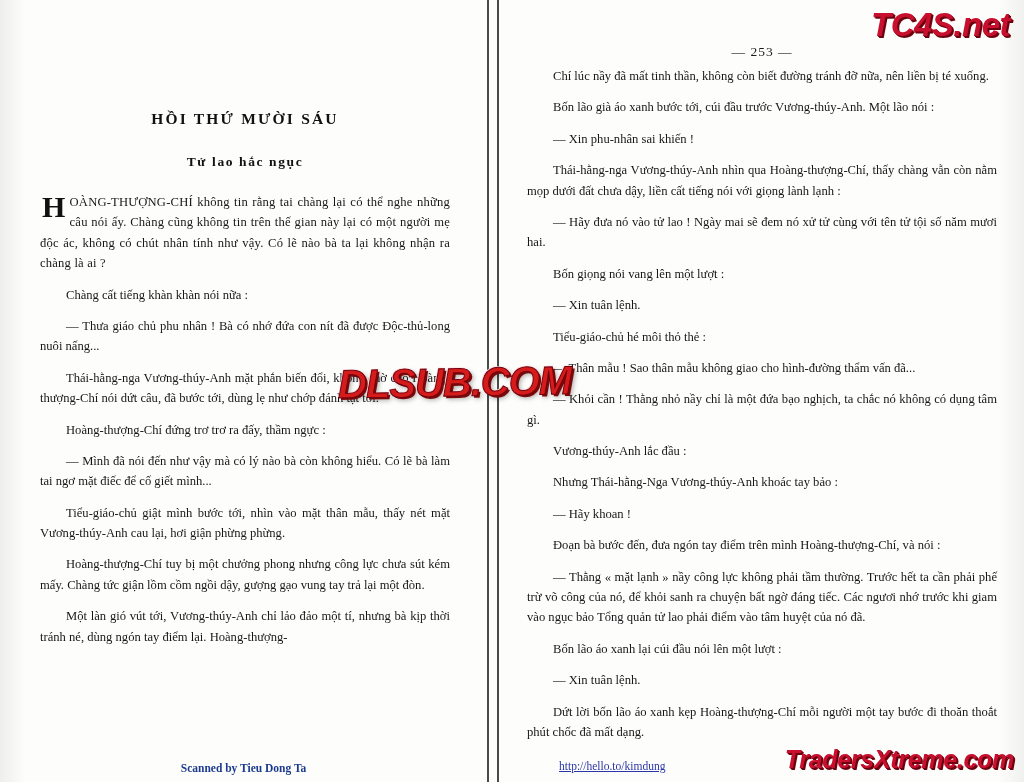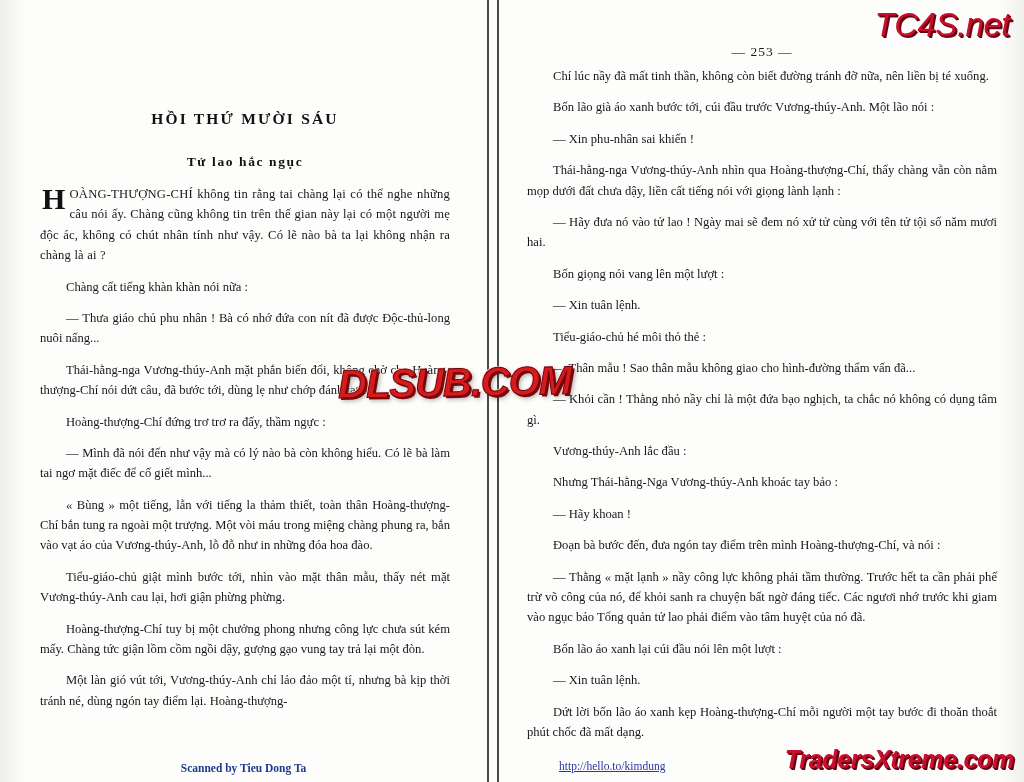--- a/index.html
+++ b/index.html
@@ -65,21 +65,21 @@
     font-weight: bold;
     letter-spacing: 2.2px;
     margin: 0 0 26px 0;
     color: #111;
   }
   .chapter-subtitle {
     text-align: center;
     font-size: 13.5px;
     font-weight: bold;
     letter-spacing: 1.6px;
-    margin: 0 0 14px 0;
+    margin: 0 0 22px 0;
     color: #111;
   }
 
   p.body {
     margin: 0 0 11px 0;
     font-size: 12.6px;
     line-height: 1.62;
     text-align: justify;
     text-justify: inter-word;
     text-indent: 26px;
@@ -144,21 +144,21 @@
     text-decoration: underline;
     font-family: "Liberation Serif", serif;
   }
 
   
   .wm-tc4s {
     position: absolute;
     right: 14px;
     top: 6px;
     font-family: "Liberation Sans", sans-serif;
-    font-weight: normal;
+    font-weight: bold;
     font-style: italic;
     font-size: 33px;
     color: #c8102e;
     letter-spacing: -0.5px;
     text-shadow:
       1px 1px 0 #6d0010,
       2px 2px 0 #6d0010,
       -1px -1px 0 #ffffff;
   }
   .wm-traders {
@@ -225,21 +225,20 @@
 
       <p class="opening">
         <span class="dropcap">H</span><span>OÀNG-THƯỢNG-CHÍ không tin rằng tai chàng lại có thể nghe những câu nói ấy. Chàng cũng không tin trên thế gian này lại có một người mẹ độc ác, không có chút nhân tính như vậy. Có lẽ nào bà ta lại không nhận ra chàng là ai ?</span>
       </p>
 
       <p class="body">Chàng cất tiếng khàn khàn nói nữa :</p>
       <p class="body">— Thưa giáo chủ phu nhân ! Bà có nhớ đứa con nít đã được Độc-thủ-long nuôi nấng...</p>
       <p class="body">Thái-hằng-nga Vương-thúy-Anh mặt phắn biến đổi, không chờ cho Hoàng-thượng-Chí nói dứt câu, đã bước tới, dùng lẹ như chớp đánh tạt tới.</p>
       <p class="body">Hoàng-thượng-Chí đứng trơ trơ ra đấy, thầm ngực :</p>
       <p class="body">— Mình đã nói đến như vậy mà có lý nào bà còn không hiểu. Có lẽ bà làm tai ngơ mặt điếc để cố giết mình...</p>
-      <p class="body">« Bùng » một tiếng, lẫn với tiếng la thảm thiết, toàn thân Hoàng-thượng-Chí bắn tung ra ngoài một trượng. Một vòi máu trong miệng chàng phung ra, bắn vào vạt áo của Vương-thúy-Anh, lỗ đỗ như in những đóa hoa đào.</p>
       <p class="body">Tiểu-giáo-chủ giật mình bước tới, nhìn vào mặt thân mẫu, thấy nét mặt Vương-thúy-Anh cau lại, hơi giận phừng phừng.</p>
       <p class="body">Hoàng-thượng-Chí tuy bị một chưởng phong nhưng công lực chưa sút kém mấy. Chàng tức giận lồm cồm ngồi dậy, gượng gạo vung tay trả lại một đòn.</p>
       <p class="body">Một làn gió vút tới, Vương-thúy-Anh chỉ lảo đảo một tí, nhưng bà kịp thời tránh né, dùng ngón tay điểm lại. Hoàng-thượng-</p>
     </div>
 
     <div class="footer-left">Scanned by Tieu Dong Ta</div>
   </div>
 
   <div class="spine">
     <div class="line1"></div>

